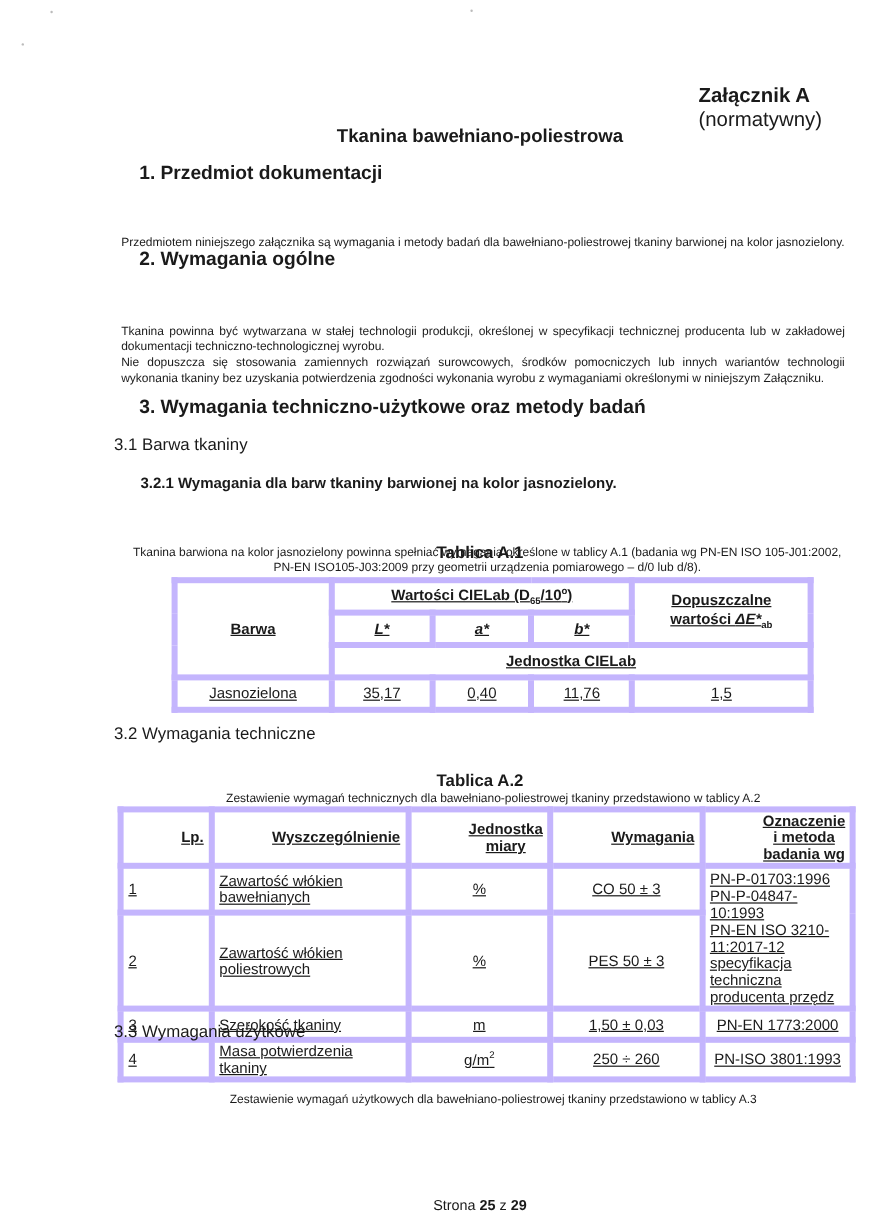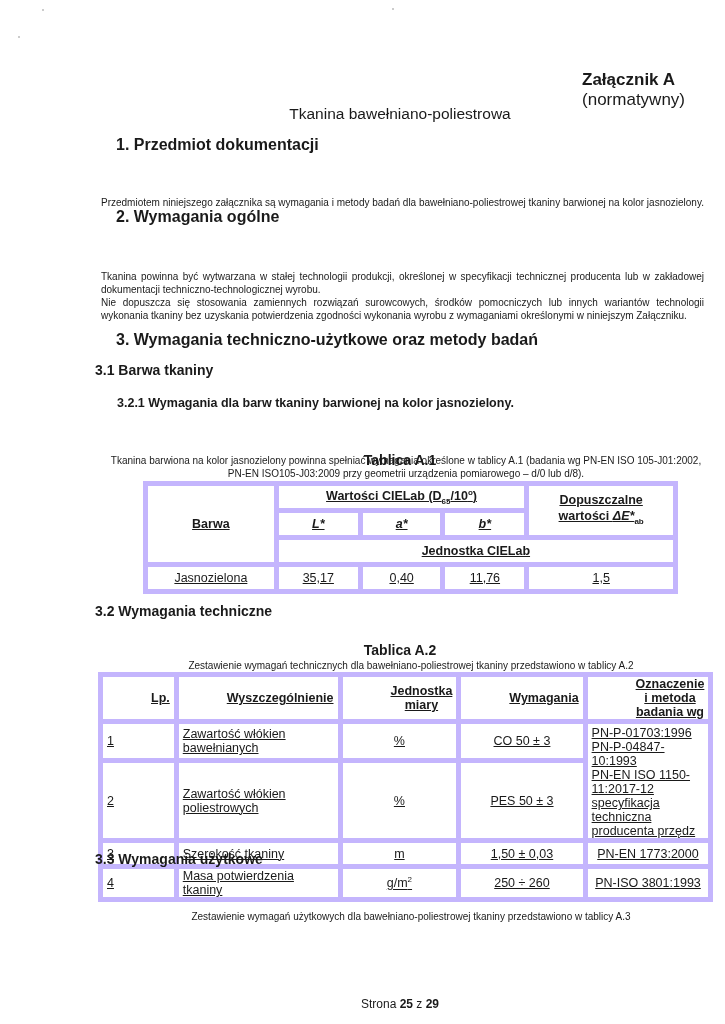--- a/index.html
+++ b/index.html
@@ -1,23 +1,23 @@
 <!DOCTYPE html>
 <html><head>
 <meta charset="utf-8">
 <style>
   html, body { margin: 0; padding: 0; background: #ffffff; }
   body { width: 725px; height: 1024px; position: relative; overflow: hidden;
          font-family: "Liberation Sans", sans-serif; color: #1a1a1a; }
   .abs { position: absolute; }
   .annex { right: 40px; top: 70px; font-size: 17px; line-height: 20px; }
   .annex .a1 { font-weight: bold; }
-  .doc-title { left: 0; width: 800px; text-align: center; top: 105px; font-size: 15.5px; font-weight: normal; }
+  .doc-title { left: 0; width: 800px; text-align: center; top: 105px; font-size: 15.5px; font-weight: bold; }
   .h1 { left: 95px; font-size: 16px; font-weight: bold; margin-left: 21px; }
-  .h2 { left: 95px; font-size: 14px; font-weight: bold; }
+  .h2 { left: 95px; font-size: 14px; font-weight: normal; }
   .h3 { left: 117px; font-size: 12.5px; font-weight: bold; }
   .p { left: 101px; width: 603px; font-size: 10px; line-height: 13px; text-align: justify; margin-top: 30px; }
   .p.nj { text-align: center; }
   .tcap { left: 0; width: 800px; text-align: center; font-size: 14px; font-weight: bold; }
   table { border-collapse: collapse; font-size: 12.5px; }
   td, th { border: 5px solid #c4b5fd; padding: 0 4px; text-decoration: underline; }
   .t1 { left: 143px; top: 481px; width: 535px; border: 2px solid #333; }
   .t1 td { text-align: center; height: 22px; }
   .t1 .hb { font-weight: bold; }
   .t1 .it { font-style: italic; font-weight: bold; }
@@ -105,21 +105,21 @@
     </td>
   </tr>
   <tr>
     <td class="l" style="height:24px">1</td>
     <td class="l">Zawartość włókien bawełnianych</td>
     <td class="c">%</td>
     <td class="c">CO 50 ± 3</td>
     <td rowspan="2" class="l" style="line-height:14px;vertical-align:top;padding-top:2px">
       <div>PN-P-01703:1996</div>
       <div>PN-P-04847-10:1993</div>
-      <div>PN-EN ISO 1150-</div>
+      <div>PN-EN ISO 3210-</div>
       <div>11:2017-12</div>
       <div>specyfikacja techniczna</div>
       <div>producenta przędz</div>
     </td>
   </tr>
   <tr>
     <td class="l" style="height:62px">2</td>
     <td class="l">Zawartość włókien poliestrowych</td>
     <td class="c">%</td>
     <td class="c">PES 50 ± 3</td>

